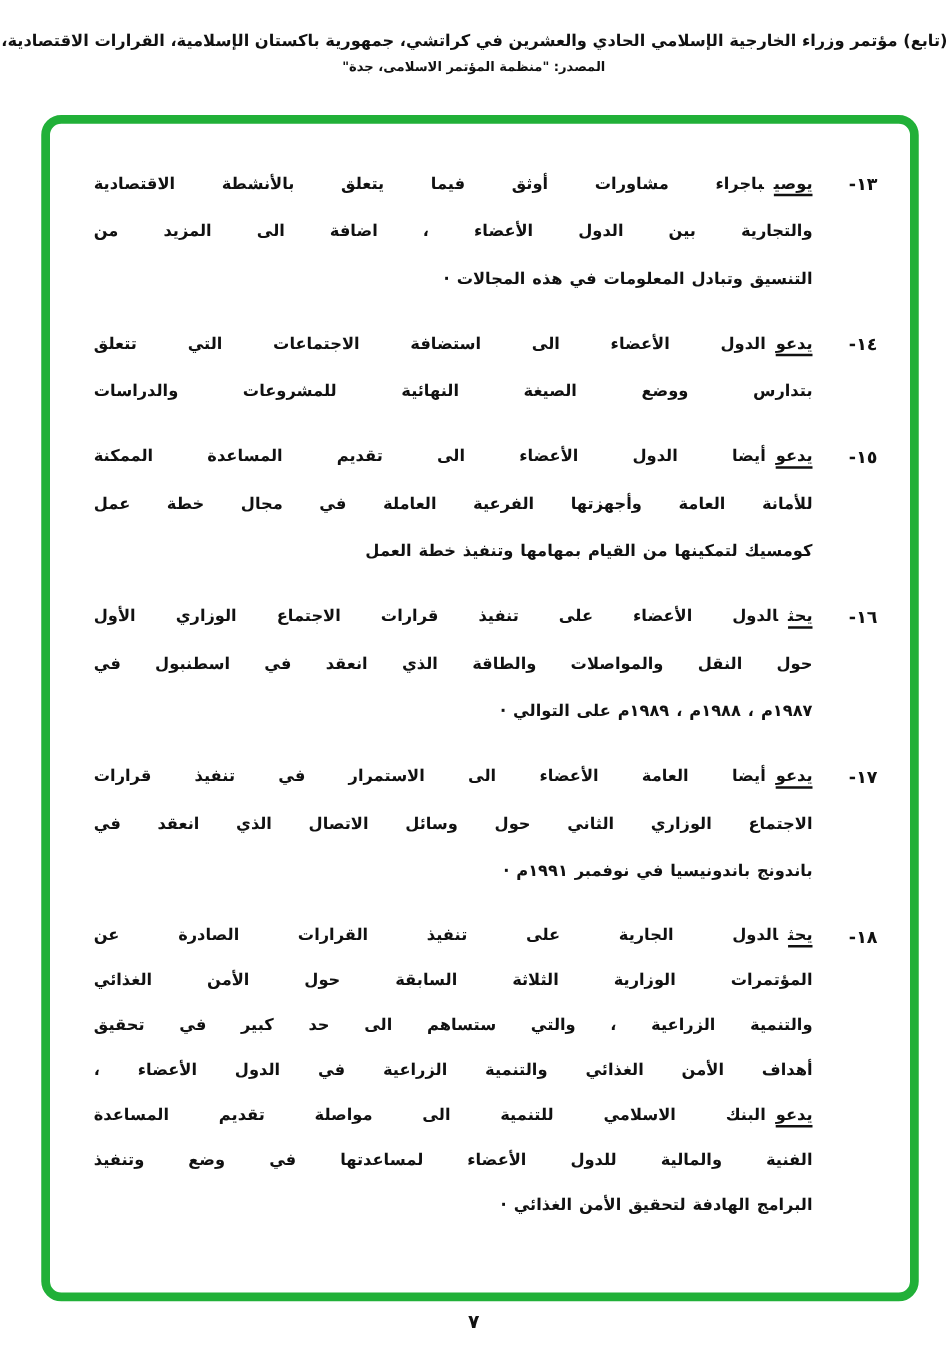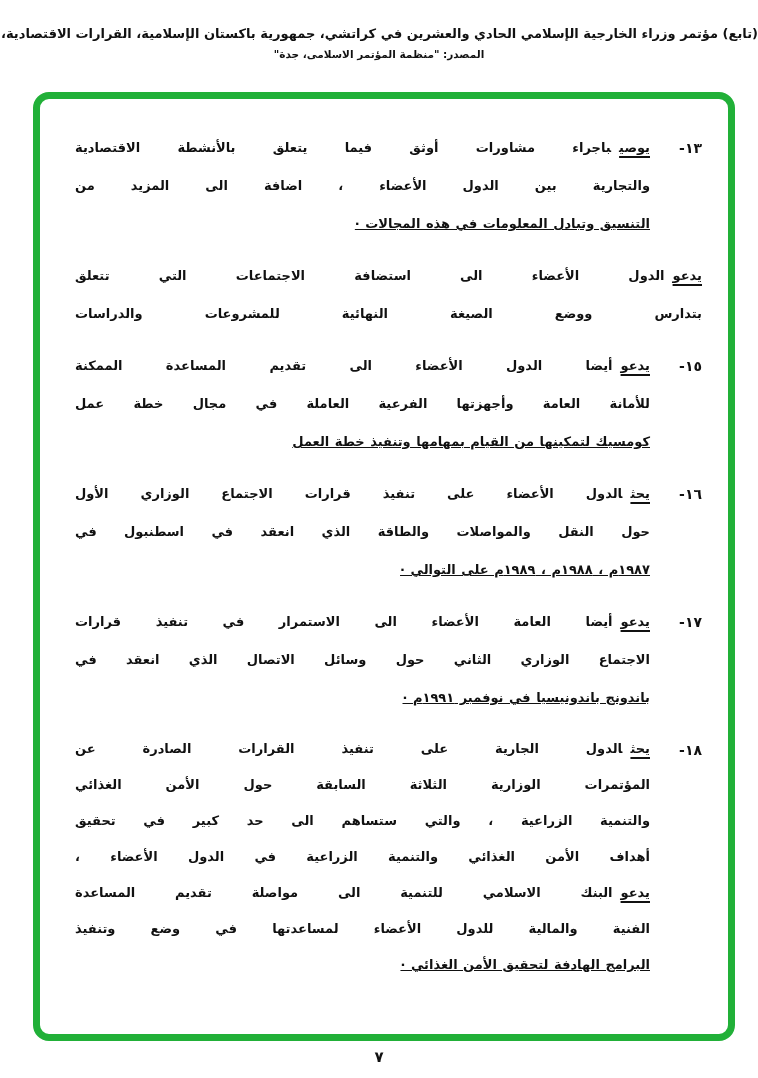--- a/index.html
+++ b/index.html
@@ -27,21 +27,21 @@
   .num{
     flex:0 0 52px;font-size:14px;font-weight:700;line-height:38px;
     text-align:right;
   }
   .body{flex:1;min-width:0;}
   .line{
     font-size:13px;font-weight:700;line-height:38px;
     text-align:justify;text-align-last:justify;word-spacing:1px;
   }
   .item.tight .line{line-height:36px;}
-  .line.end{text-align-last:right;text-decoration:underline;}
+  .line.end{text-align-last:right;}
   .lead{
     text-decoration:underline;text-decoration-thickness:2px;
     text-underline-offset:4px;margin-left:8px;
   }
   .pageno{
     position:absolute;top:1048px;left:0;right:0;text-align:center;
     font-size:15px;font-weight:700;
   }
 </style>
 </head>
@@ -59,20 +59,21 @@
     <div class="item">
       <div class="num">١٣-</div>
       <div class="body">
         <div class="line"><span class="lead">يوصي</span><span>باجراء مشاورات أوثق فيما يتعلق بالأنشطة الاقتصادية</span></div>
         <div class="line"><span>والتجارية بين الدول الأعضاء ، اضافة الى المزيد من</span></div>
         <div class="line end"><span>التنسيق وتبادل المعلومات في هذه المجالات ·</span></div>
       </div>
     </div>
 
     <div class="item">
+      <div class="num">١٤-</div>
       <div class="body">
         <div class="line"><span class="lead">يدعو</span><span>الدول الأعضاء الى استضافة الاجتماعات التي تتعلق</span></div>
         <div class="line"><span>بتدارس ووضع الصيغة النهائية للمشروعات والدراسات</span></div>
       </div>
     </div>
 
     <div class="item">
       <div class="num">١٥-</div>
       <div class="body">
         <div class="line"><span class="lead">يدعو</span><span>أيضا الدول الأعضاء الى تقديم المساعدة الممكنة</span></div>

